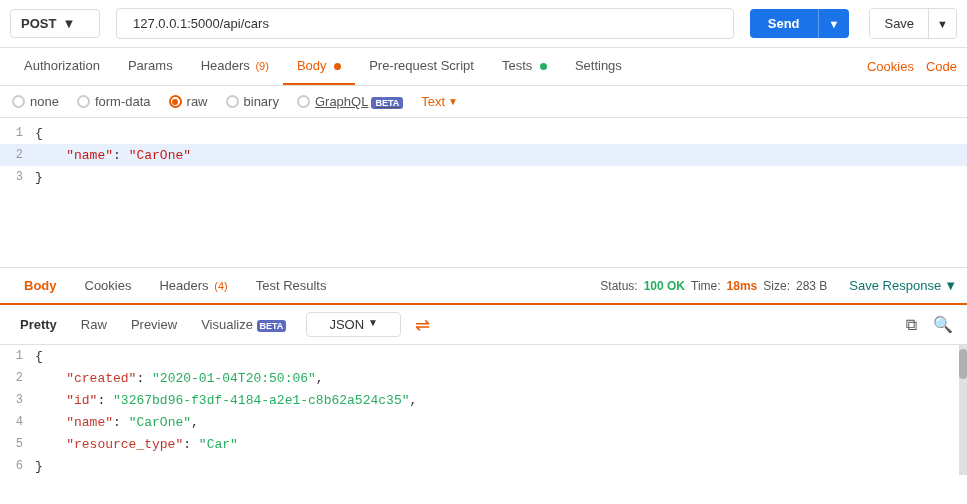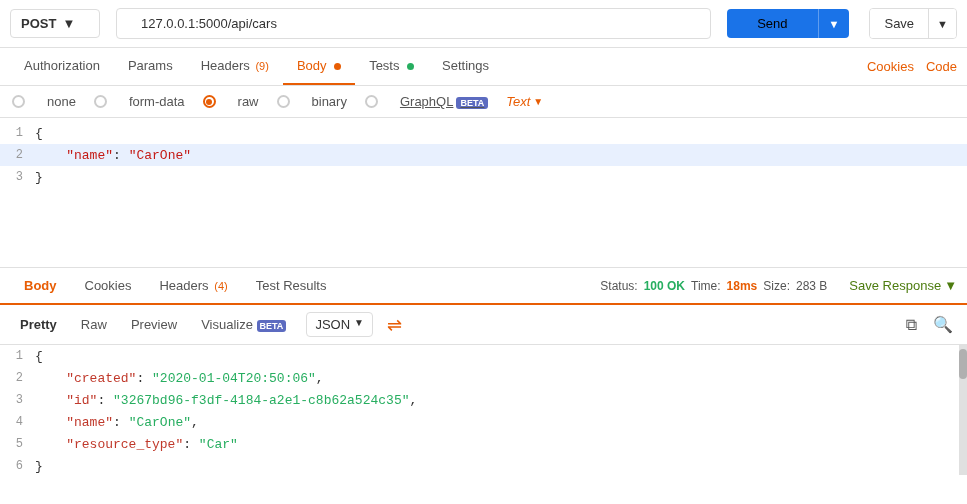--- a/index.html
+++ b/index.html
@@ -1,74 +1,74 @@
 <!DOCTYPE html>
 <html><head>
   <meta charset="utf-8">
   <style>
     * { box-sizing: border-box; margin: 0; padding: 0; }
     body { font-family: -apple-system, BlinkMacSystemFont, 'Segoe UI', sans-serif; font-size: 13px; background: #fff; color: #333; height: 504px; width: 967px; overflow: hidden; }
 
     
     .top-bar { display: flex; align-items: center; padding: 8px 10px; gap: 16px; border-bottom: 1px solid #e0e0e0; }
     .method-select { display: flex; align-items: center; background: #fff; border: 1px solid #ddd; border-radius: 4px; padding: 6px 10px; font-size: 13px; font-weight: 600; color: #333; cursor: pointer; gap: 6px; min-width: 90px; }
-    .url-input { flex: 1; border: 1px solid #ddd; border-radius: 4px; padding: 7px 24px; font-size: 13px; color: #333; outline: none; }
+    .url-input { flex: 1; border: 1px solid #ddd; border-radius: 4px; padding: 7px 16px; font-size: 13px; color: #333; outline: none; }
     .send-btn-group { display: flex; align-items: stretch; border-radius: 4px; overflow: hidden; }
-    .send-btn { background: #1a73e8; color: #000000; border: none; padding: 7px 30px; font-size: 13px; font-weight: 400; cursor: pointer; }
+    .send-btn { background: #1a73e8; color: #ffffff; border: none; padding: 7px 18px; font-size: 13px; font-weight: 700; cursor: pointer; }
     .send-btn-arrow { background: #1a73e8; color: #fff; border: none; border-left: 1px solid rgba(255,255,255,0.3); padding: 7px 10px; cursor: pointer; font-size: 11px; }
     .save-btn-group { display: flex; align-items: stretch; border: 1px solid #ddd; border-radius: 4px; overflow: hidden; margin-left: 4px; }
     .save-btn { background: #fff; color: #333; border: none; padding: 7px 14px; font-size: 13px; cursor: pointer; }
     .save-btn-arrow { background: #fff; color: #333; border: none; border-left: 1px solid #ddd; padding: 7px 8px; cursor: pointer; font-size: 11px; }
 
     
     .tabs { display: flex; align-items: center; padding: 0 10px; border-bottom: 1px solid #e0e0e0; background: #fff; }
     .tab { padding: 10px 14px; font-size: 13px; color: #555; cursor: pointer; border-bottom: 2px solid transparent; white-space: nowrap; }
     .tab.active { color: #e85d04; border-bottom: 2px solid #e85d04; }
     .tab-badge { font-size: 11px; color: #e85d04; margin-left: 2px; }
     .tab-dot { display: inline-block; width: 7px; height: 7px; border-radius: 50%; background: #27ae60; margin-left: 4px; vertical-align: middle; }
     .tab-dot-orange { background: #e85d04; }
     .tabs-right { margin-left: auto; display: flex; gap: 12px; }
     .tab-link { color: #e85d04; font-size: 13px; cursor: pointer; padding: 10px 0; }
 
     
     .body-options { display: flex; align-items: center; padding: 8px 12px; gap: 18px; border-bottom: 1px solid #e0e0e0; background: #fff; }
-    .radio-option { display: flex; align-items: center; gap: 22px; cursor: pointer; font-size: 13px; color: #555; }
+    .radio-option { display: flex; align-items: center; gap: 5px; cursor: pointer; font-size: 13px; color: #555; }
     .radio-circle { width: 13px; height: 13px; border-radius: 50%; border: 2px solid #ccc; display: flex; align-items: center; justify-content: center; }
     .radio-circle.checked { border-color: #e85d04; }
     .radio-circle.checked::after { content: ''; width: 6px; height: 6px; border-radius: 50%; background: #e85d04; }
     .graphql-label { display: flex; align-items: flex-end; gap: 3px; text-decoration: underline; }
     .beta-badge { font-size: 9px; background: #5c6bc0; color: #fff; padding: 1px 4px; border-radius: 3px; font-weight: 600; vertical-align: super; }
-    .text-dropdown { display: flex; align-items: center; gap: 3px; color: #e85d04; cursor: pointer; font-size: 13px; font-style: italic; }
+    .text-dropdown { display: flex; align-items: center; gap: 3px; color: #e85d04; cursor: pointer; font-size: 13px; }
     .text-caret { font-size: 10px; color: #e85d04; }
 
     
     .code-editor { background: #fff; font-family: 'Courier New', monospace; font-size: 13px; padding: 4px 0; border-bottom: 1px solid #e0e0e0; min-height: 150px; }
     .code-line { display: flex; align-items: center; min-height: 22px; }
     .line-number { width: 35px; text-align: right; color: #999; padding-right: 12px; font-size: 12px; user-select: none; flex-shrink: 0; }
     .line-content { flex: 1; padding-right: 10px; white-space: pre; }
     .code-line.selected { background: #e8f0fe; }
     .json-string { color: #c41a16; }
     .json-punctuation { color: #333; }
 
     
     .response-tabs { display: flex; align-items: center; padding: 0 10px; border-bottom: 2px solid #e85d04; background: #fff; }
     .resp-tab { padding: 10px 14px; font-size: 13px; color: #555; cursor: pointer; border-bottom: 2px solid transparent; margin-bottom: -2px; }
     .resp-tab.active { color: #e85d04; border-bottom: 2px solid #e85d04; font-weight: 600; }
     .resp-tab-badge { font-size: 11px; color: #e85d04; margin-left: 2px; }
     .resp-meta { margin-left: auto; display: flex; align-items: center; gap: 6px; font-size: 12px; color: #555; }
     .resp-meta .status-ok { color: #27ae60; font-weight: 600; }
     .resp-meta .time-val { color: #e85d04; font-weight: 600; }
-    .save-response-btn { color: #4d7c0f; font-size: 13px; cursor: pointer; font-weight: 500; display: flex; align-items: center; gap: 3px; margin-left: 16px; }
+    .save-response-btn { color: #0f766e; font-size: 13px; cursor: pointer; font-weight: 500; display: flex; align-items: center; gap: 3px; margin-left: 16px; }
 
     
     .resp-format-bar { display: flex; align-items: center; padding: 6px 10px; gap: 4px; border-bottom: 1px solid #e0e0e0; background: #fff; }
     .fmt-tab { padding: 5px 10px; font-size: 13px; color: #555; cursor: pointer; border-radius: 3px; }
     .fmt-tab.active { background: #fff; font-weight: 600; color: #333; }
     .beta-sm { font-size: 9px; background: #5c6bc0; color: #fff; padding: 1px 3px; border-radius: 3px; font-weight: 600; }
-    .json-select { display: flex; gap: 4px; border: 1px solid #ddd; border-radius: 4px; padding: 4px 8px; font-size: 13px; cursor: pointer; margin-left: 6px; }
+    .json-select { display: flex; gap: 4px; border: 1px solid #ddd; border-radius: 4px; padding: 4px 22px; font-size: 13px; cursor: pointer; margin-left: 6px; }
     .json-caret { font-size: 10px; }
     .wrap-btn { margin-left: 4px; color: #e85d04; font-size: 18px; cursor: pointer; padding: 2px 6px; border-radius: 3px; }
     .resp-actions { margin-left: auto; display: flex; gap: 8px; }
     .icon-btn { background: none; border: none; cursor: pointer; color: #555; font-size: 16px; padding: 4px; }
 
     
     .resp-body { font-family: 'Courier New', monospace; font-size: 13px; background: #fff; padding: 4px 0; overflow-y: auto; height: 130px; position: relative; }
     .resp-line { display: flex; min-height: 22px; }
     .resp-line-num { width: 35px; text-align: right; color: #999; padding-right: 12px; font-size: 12px; user-select: none; flex-shrink: 0; border-right: none; }
     .resp-line-content { flex: 1; padding-right: 10px; white-space: pre; }
@@ -96,20 +96,21 @@
     <button class="save-btn">Save</button>
     <button class="save-btn-arrow">▼</button>
   </div>
 </div>
 
 <div class="tabs">
   <div class="tab">Authorization</div>
   <div class="tab">Params</div>
   <div class="tab">Headers <span class="tab-badge">(9)</span></div>
   <div class="tab active">Body <span class="tab-dot tab-dot-orange"></span></div>
+  <div class="tab">Pre-request Script</div>
   <div class="tab">Tests <span class="tab-dot"></span></div>
   <div class="tab">Settings</div>
   <div class="tabs-right">
     <span class="tab-link">Cookies</span>
     <span class="tab-link">Code</span>
   </div>
 </div>
 
 <div class="body-options">
   <label class="radio-option">

